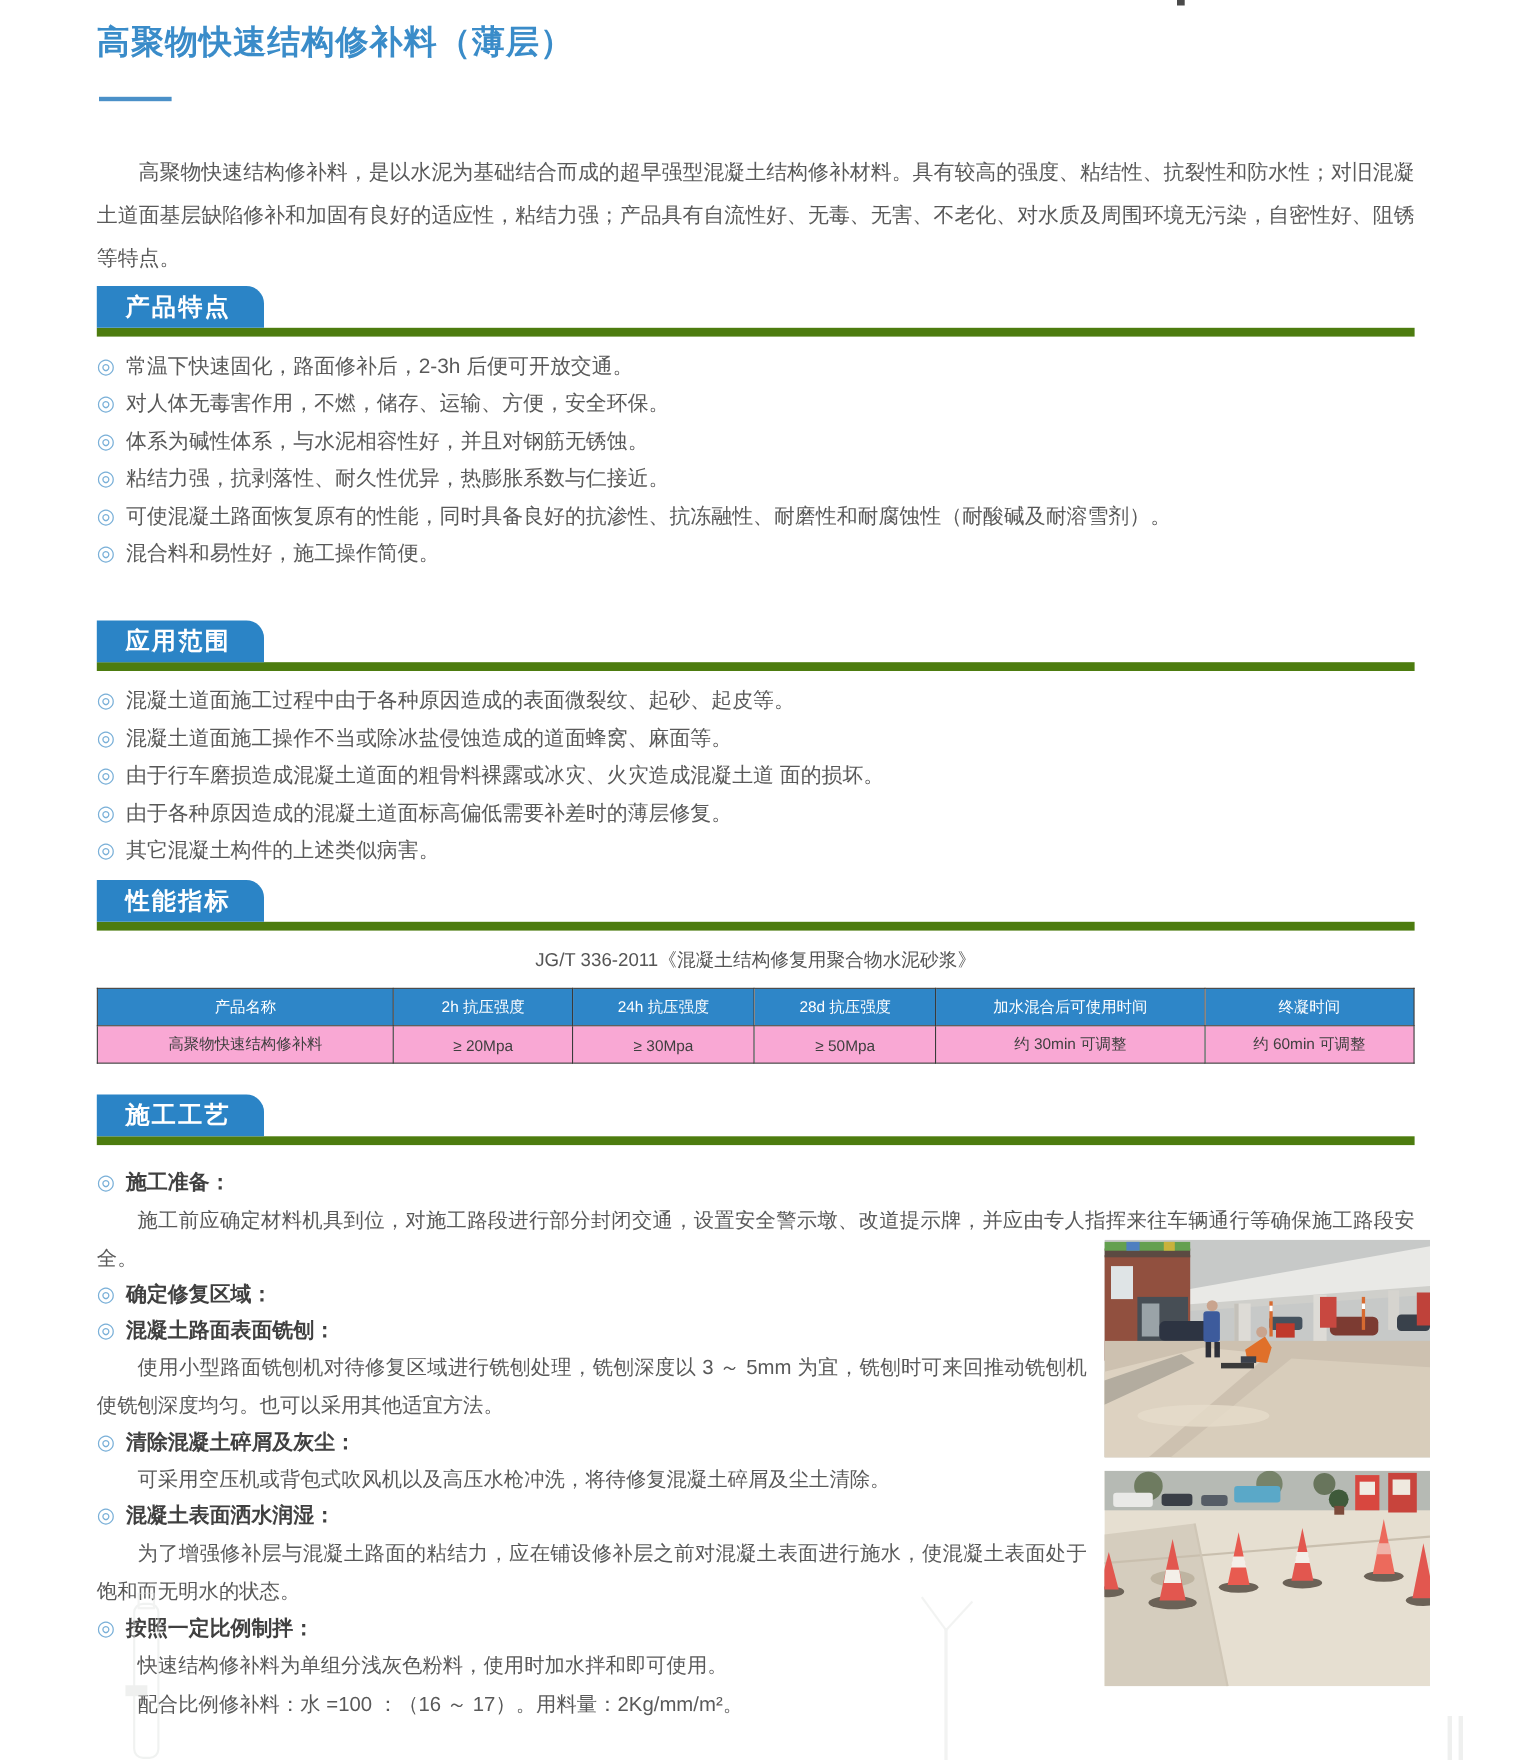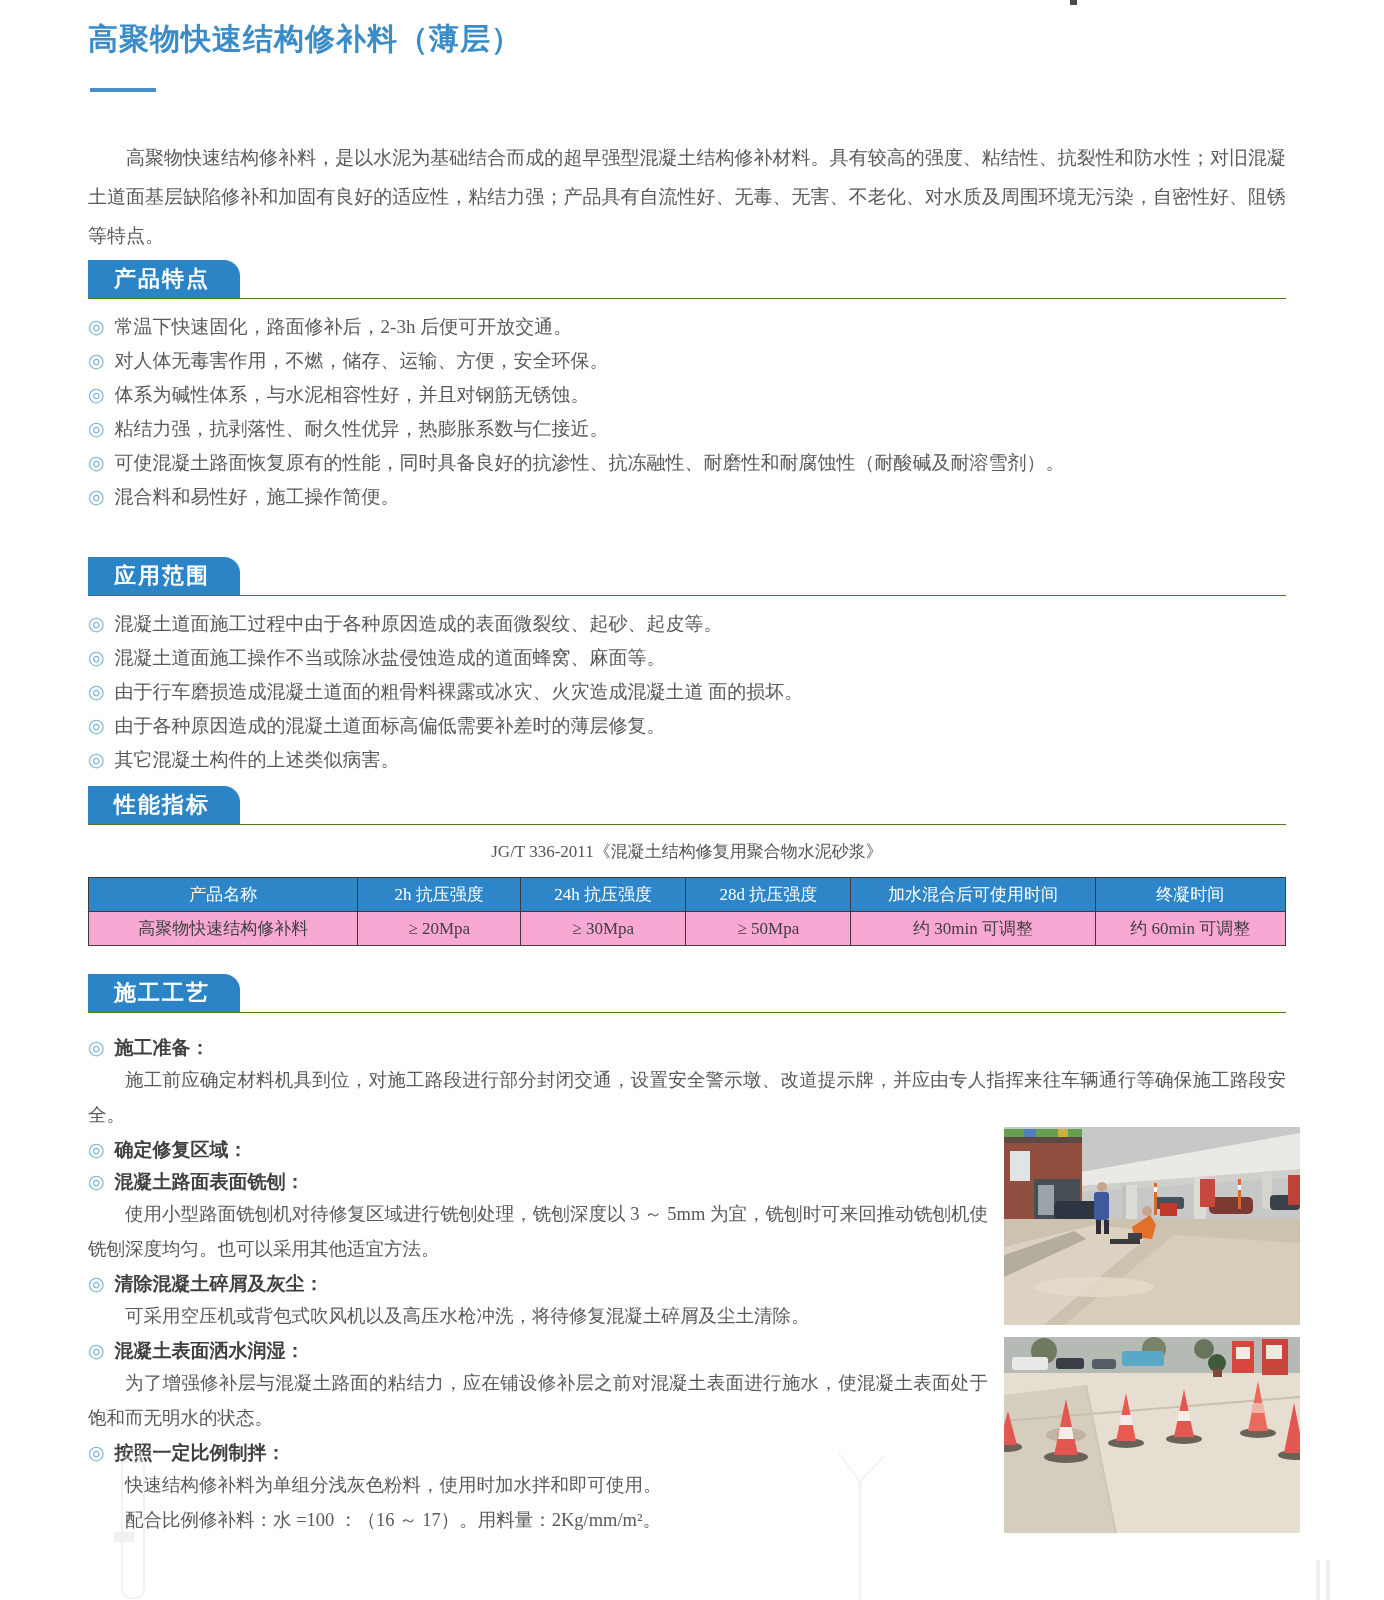--- a/index.html
+++ b/index.html
@@ -1,21 +1,21 @@
 <!DOCTYPE html>
 <html><head>
 <meta charset="utf-8">
 <style>
   html,body{margin:0;padding:0;background:#ffffff;}
   #page{
     position:relative;
     width:1384px;height:1600px;
     background:#ffffff;
     overflow:hidden;
-    font-family:Liberation Serif, serif;
+    font-family:Liberation Sans, sans-serif;
     color:#595959;
   }
   #content{
     position:absolute;left:88px;top:18px;width:1198px;
   }
   .doc-title{
     margin:0;
     font-size:30px;font-weight:bold;color:#3a8cc9;
     letter-spacing:1px;line-height:42px;
   }
@@ -23,21 +23,21 @@
     width:66px;height:4px;background:#4a90c8;
     margin:28px 0 0 2px;
   }
   .intro{
     margin:46px 0 0 0;
     font-size:19px;line-height:39px;
     text-align:justify;text-indent:2em;
     color:#595959;
   }
   .section-header{
-    border-bottom:1px solid #4d7c0f;
+    border-bottom:8px solid #4d7c0f;
     line-height:0;
   }
   .section-tab{
     display:inline-block;
     background:#2b84c6;color:#ffffff;
     font-size:22px;font-weight:bold;
     line-height:38px;height:38px;
     padding:0 30px 0 26px;
     border-radius:0 16px 0 0;
     letter-spacing:2px;
@@ -67,21 +67,21 @@
   table.perf{
     margin-top:12px;
     width:100%;
     border-collapse:collapse;
     table-layout:fixed;
   }
   table.perf th, table.perf td{
     border:1px solid #3a3a3a;
     height:33px;
     text-align:center;vertical-align:middle;
-    font-size:17px;
+    font-size:14px;
     padding:0 2px;
     overflow:hidden;white-space:nowrap;
   }
   table.perf th{
     background:#2e86c8;color:#ffffff;font-weight:normal;
   }
   table.perf td{
     background:#f9a8d4;color:#3f3f3f;
   }
   .col-name{width:22.5%;}

